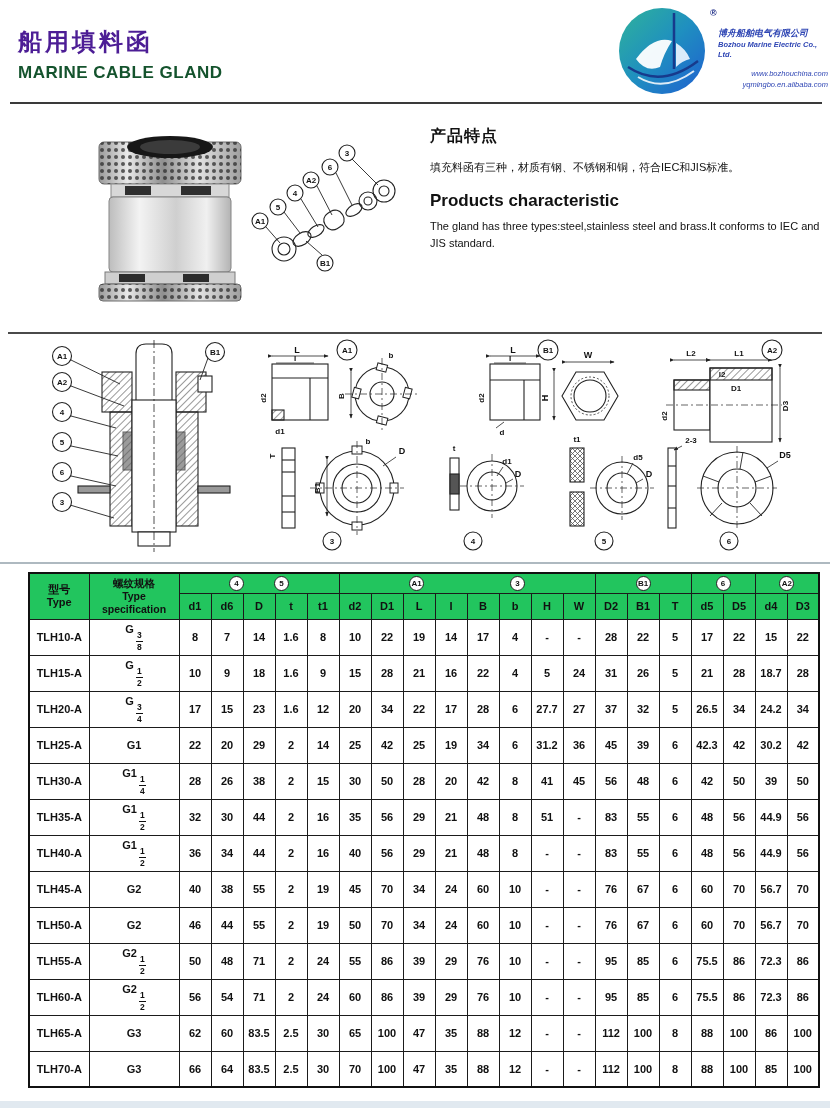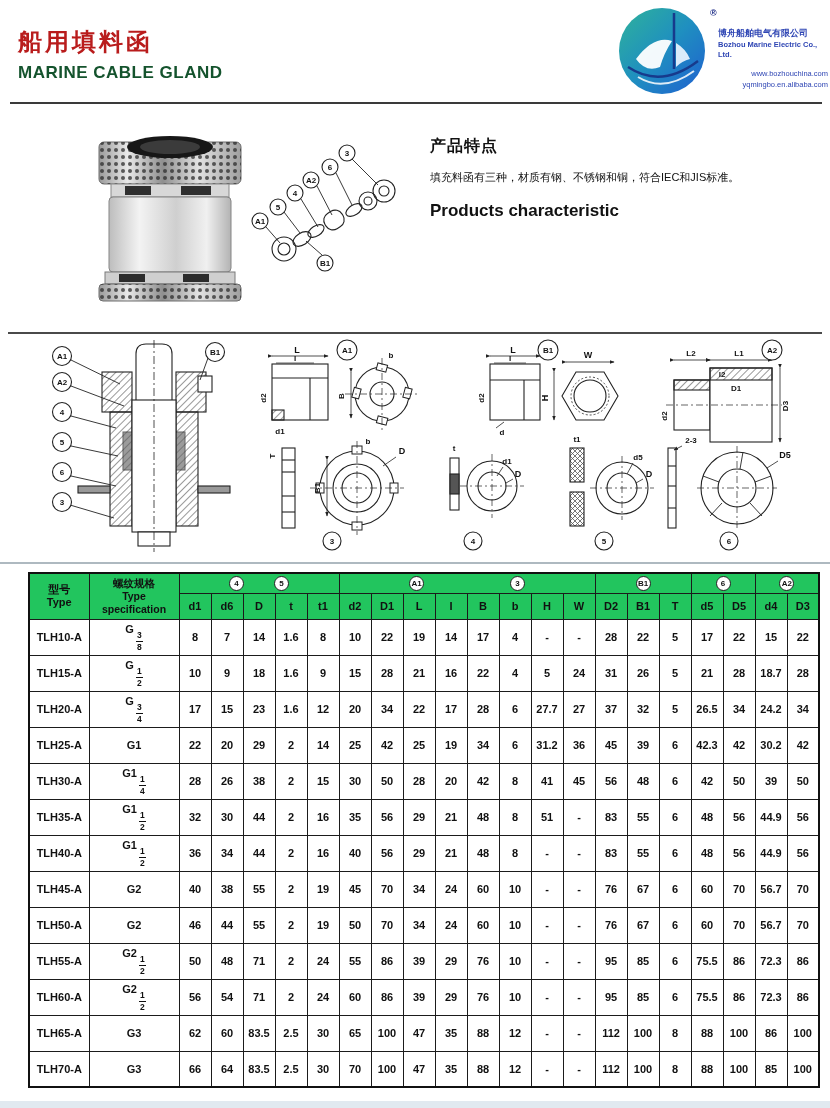--- a/index.html
+++ b/index.html
@@ -1,39 +1,39 @@
 <!DOCTYPE html>
 <html><head>
 <meta charset="utf-8">
 <style>
   html,body{margin:0;padding:0;background:#fff;}
   body{font-family:"Liberation Sans",sans-serif;color:#111;}
   .page{position:relative;width:830px;height:1108px;background:#fff;overflow:hidden;}
 
   
   .hdr-titles{position:absolute;left:18px;top:26px;}
-  .zh-title{font-size:24px;font-weight:bold;color:#b91c1c;letter-spacing:3px;}
+  .zh-title{font-size:24px;font-weight:bold;color:#4c1d95;letter-spacing:3px;}
   .en-title{font-size:17px;font-weight:bold;color:#14532d;margin-top:5px;letter-spacing:.5px;}
   .logo-wrap{position:absolute;left:616px;top:5px;width:92px;height:92px;}
   .reg-mark{position:absolute;left:710px;top:8px;font-size:9px;color:#1b2a85;font-weight:bold;}
-  .company-block{position:absolute;left:718px;top:27px;width:110px;color:#2f46b4;line-height:1.4;}
+  .company-block{position:absolute;left:718px;top:27px;width:110px;color:#2f46b4;line-height:1.4;font-style:italic;}
   .company-zh{font-size:9px;font-weight:bold;}
   .company-en{font-size:7.5px;font-weight:bold;}
   .company-url{font-size:7.5px;margin-top:1px;text-align:right;}
   .company-gap{height:7px;}
   .rule{position:absolute;background:#3a3a3a;}
   .rule1{left:10px;top:102px;width:812px;height:2px;}
   .rule2{left:8px;top:332px;width:814px;height:2px;background:#4a4a4a;}
   .rule3{left:0px;top:562px;width:830px;height:2px;background:#aeb9c0;}
   .bottom-strip{position:absolute;left:0;top:1101px;width:830px;height:7px;background:#e1e9f0;}
 
   
   .photo-wrap{position:absolute;left:85px;top:126px;}
   .exploded-wrap{position:absolute;left:248px;top:133px;}
-  .features{position:absolute;left:430px;top:136px;width:392px;}
+  .features{position:absolute;left:430px;top:126px;width:392px;}
   .feat-h-zh{font-size:16px;font-weight:bold;letter-spacing:1px;}
   .feat-p-zh{font-size:11px;margin-top:13px;}
   .feat-h-en{font-size:17px;font-weight:bold;margin-top:16px;}
   .feat-p-en{font-size:11px;margin-top:7px;line-height:1.5;}
 
   
   .drawings-wrap{position:absolute;left:10px;top:336px;}
   .dim{font-size:9px;font-weight:bold;fill:#111;font-family:"Liberation Sans",sans-serif;}
   .dimsm{font-size:8px;font-weight:bold;fill:#111;font-family:"Liberation Sans",sans-serif;}
   .capt{font-size:8px;font-weight:bold;fill:#111;font-family:"Liberation Sans",sans-serif;}
@@ -179,20 +179,21 @@
         <circle cx="77" cy="130" r="8" fill="#fff"></circle>
           <text class="capt" x="77" y="133" text-anchor="middle" stroke="none">B1</text>
       </g>
     </svg>
   </div>
 
   <div class="features">
     <div class="feat-h-zh">产品特点</div>
     <div class="feat-p-zh">填充料函有三种，材质有钢、不锈钢和铜，符合IEC和JIS标准。</div>
     <div class="feat-h-en">Products characteristic</div>
+    <div class="feat-p-en">The gland has three types:steel,stainless steel and brass.It conforms to IEC and JIS standard.</div>
   </div>
 
   <div class="rule rule2"></div>
 
   <div class="drawings-wrap">
     <svg width="810" height="222" viewBox="0 0 810 222">
       <defs>
         <pattern id="h1" width="5" height="5" patternUnits="userSpaceOnUse" patternTransform="rotate(45)">
           <line x1="0" y1="0" x2="0" y2="5" stroke="#444" stroke-width="1.1"></line>
         </pattern>

